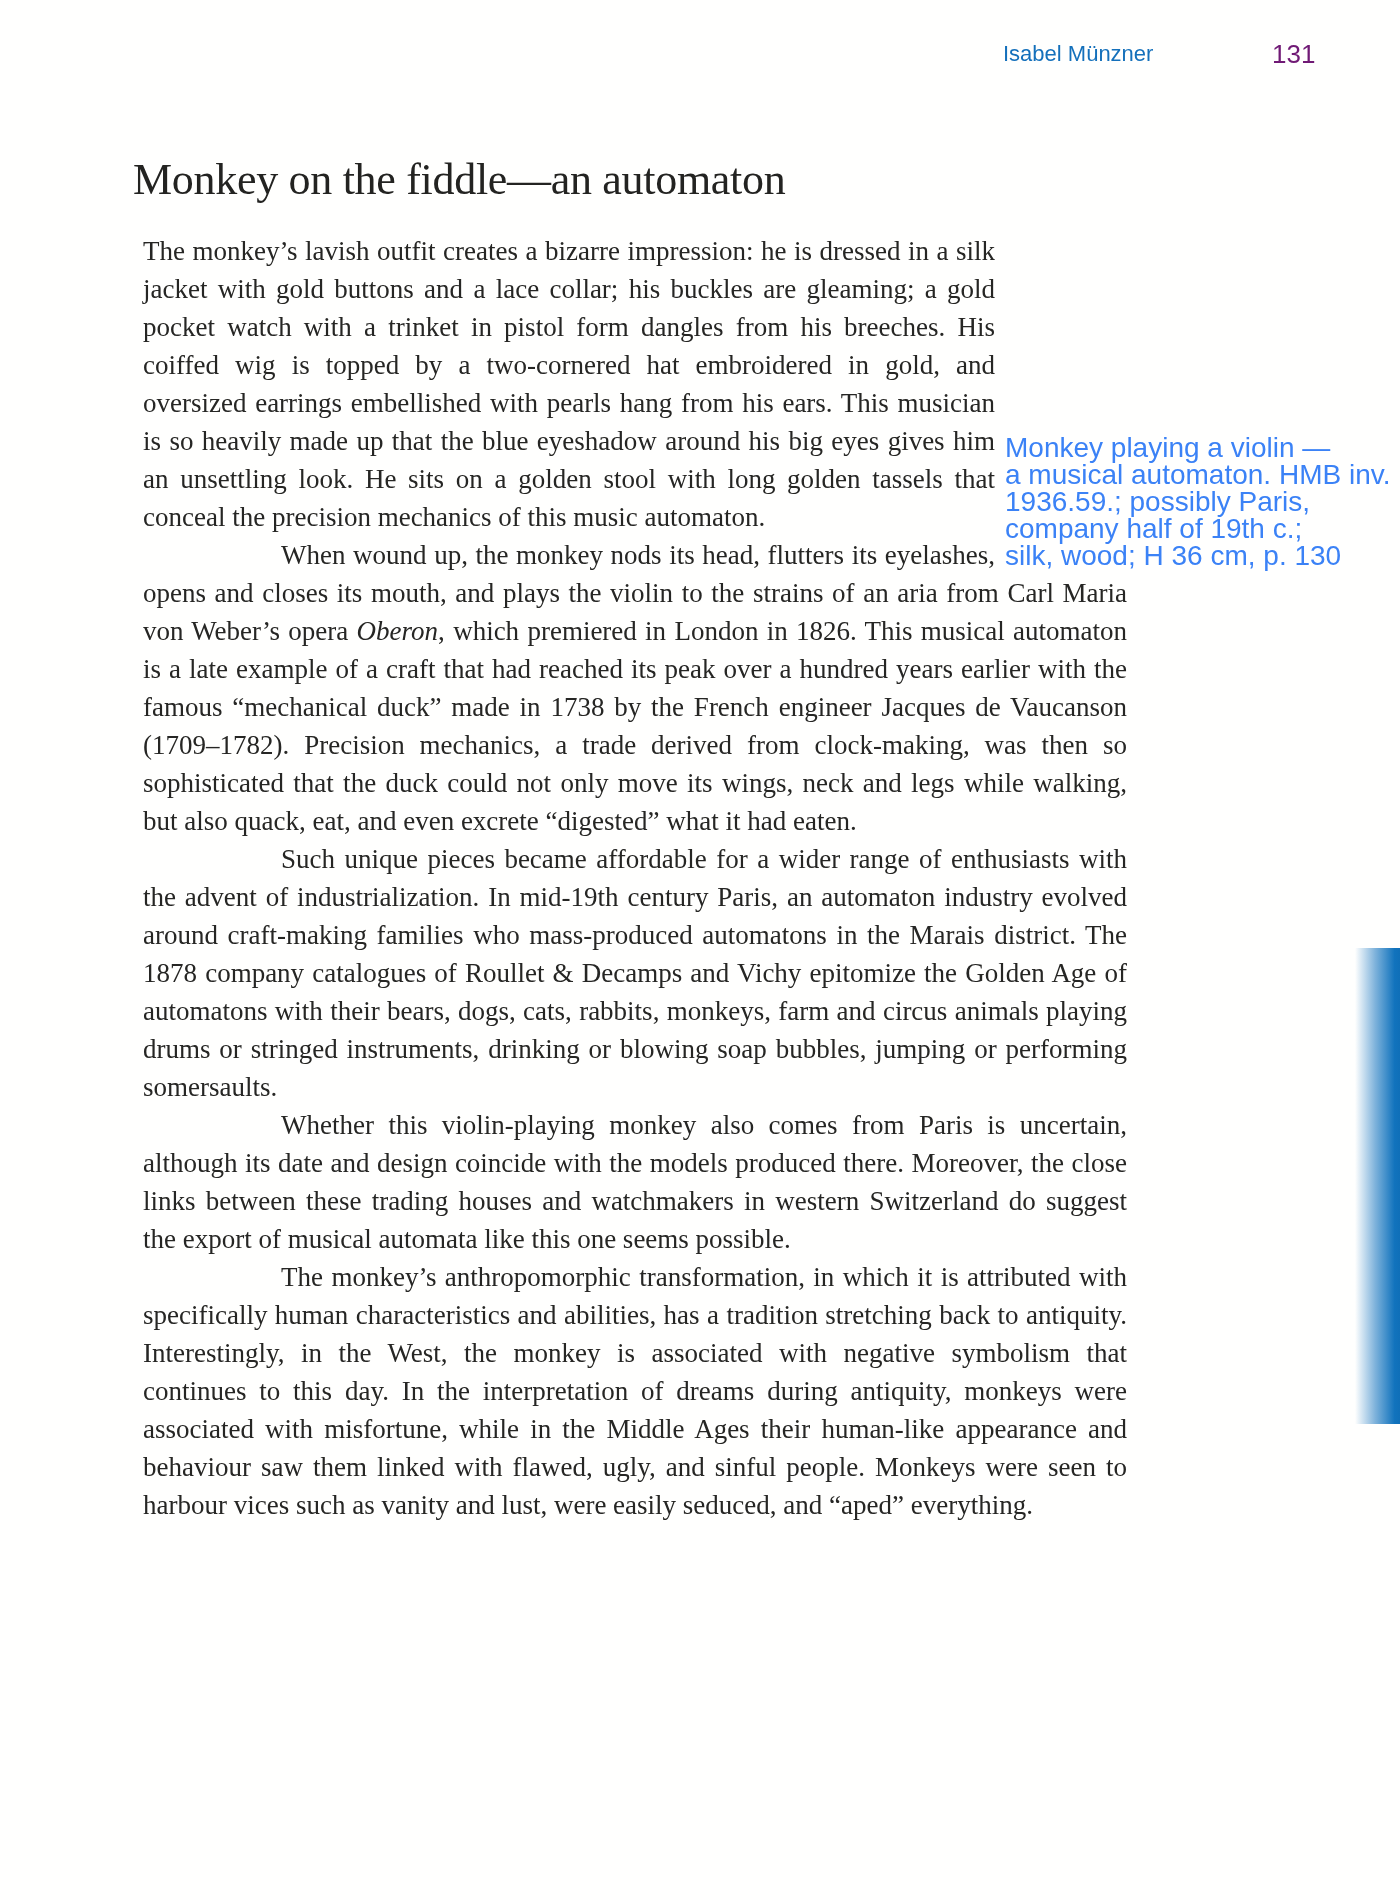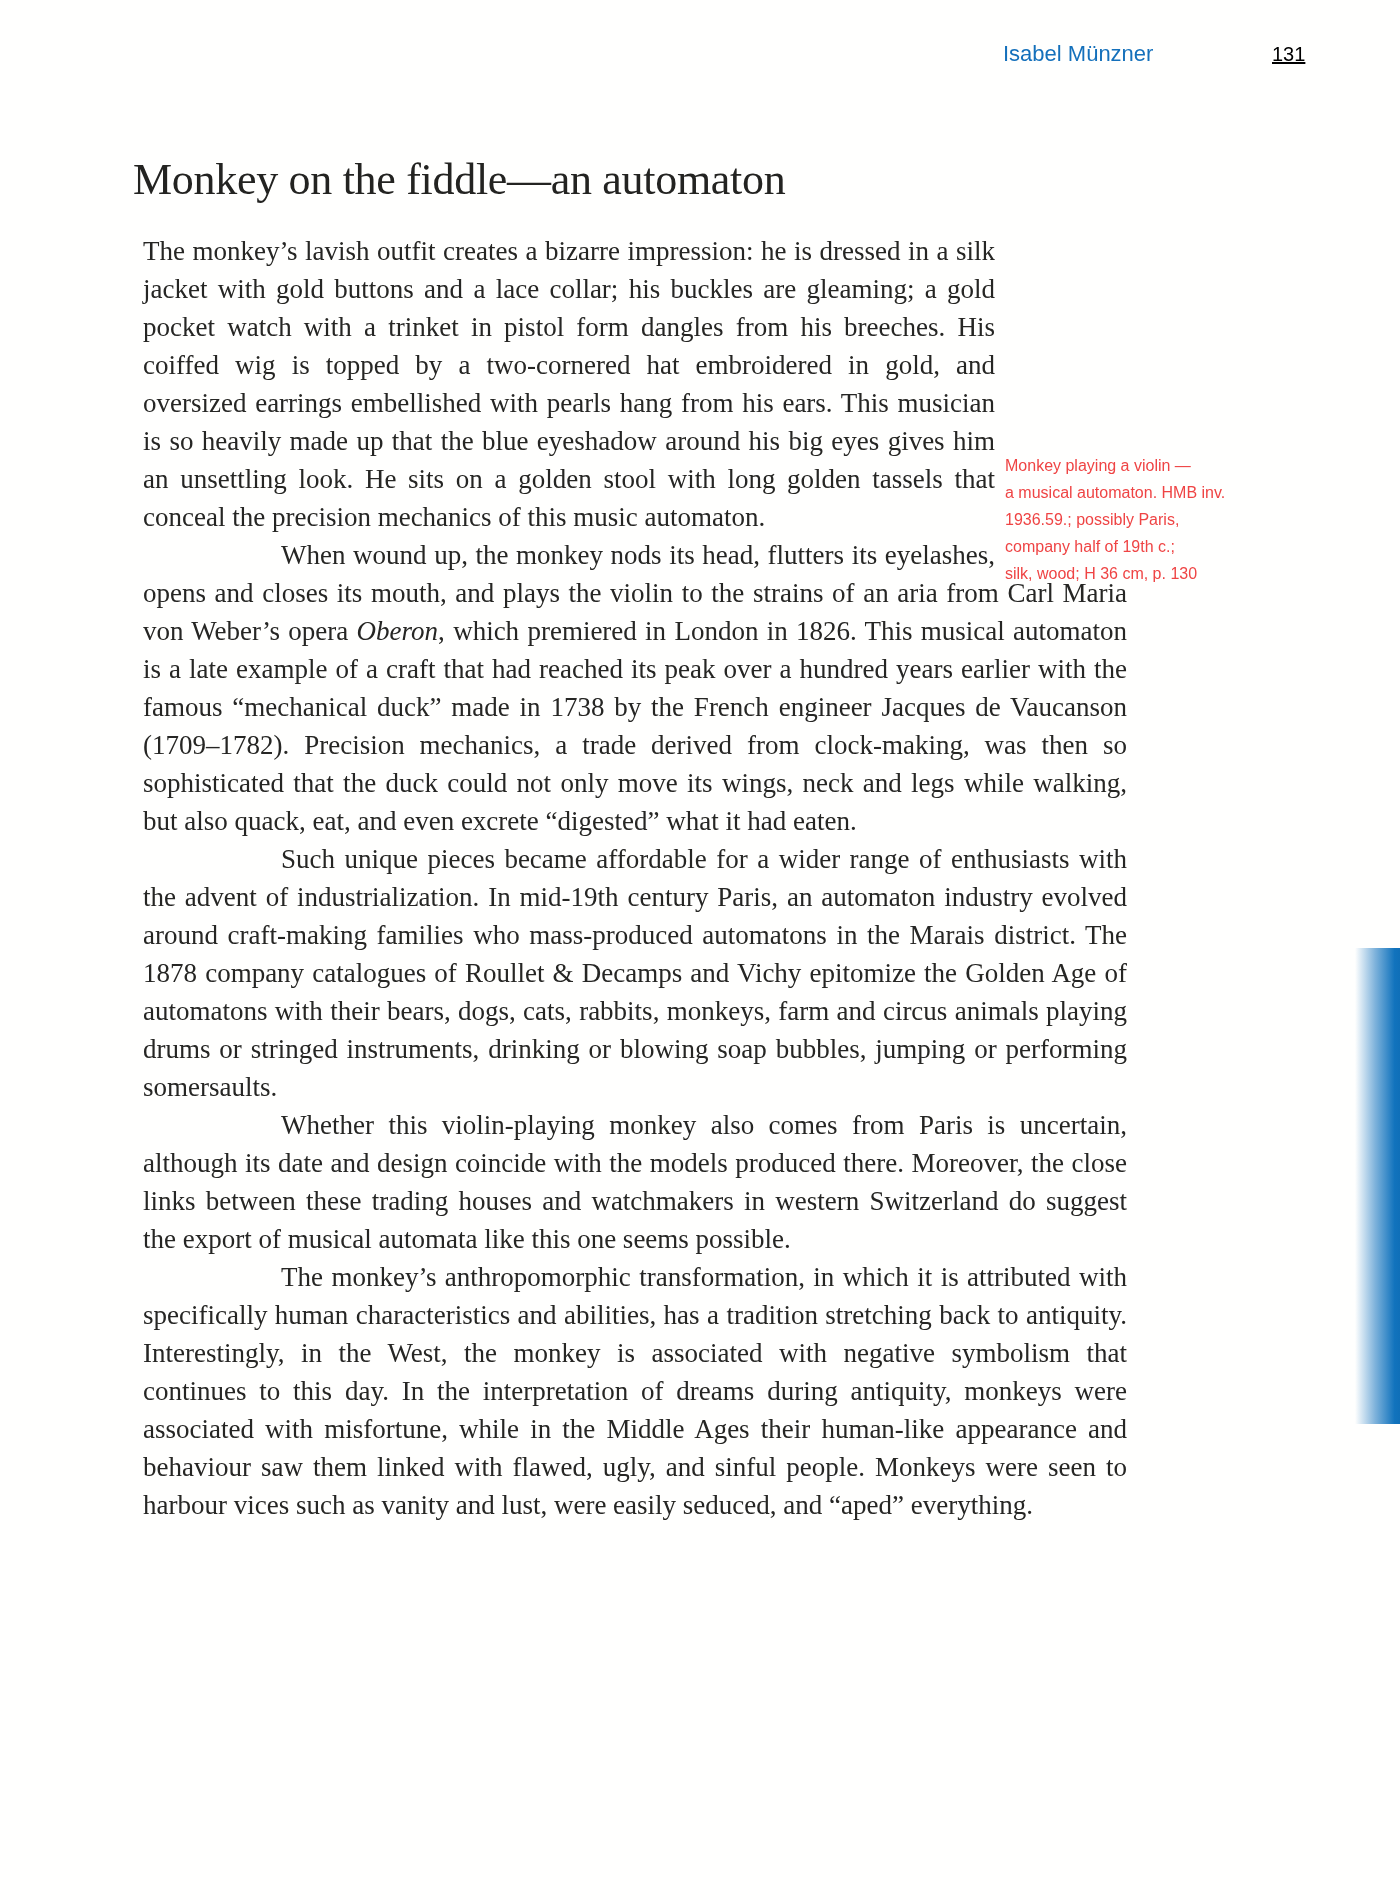--- a/index.html
+++ b/index.html
@@ -27,25 +27,24 @@
     font-size: 22px;
     line-height: 28px;
     color: #1470bb;
     white-space: nowrap;
   }
   .page-number {
     position: absolute;
     left: 1272px;
     top: 0;
     font-family: "Liberation Sans", sans-serif;
-    font-size: 20px;
+    font-size: 26px;
     line-height: 28px;
-    color: #000000;
+    color: #701a75;
     white-space: nowrap;
-    text-decoration: underline;
   }
 
   
   .article-title {
     position: absolute;
     left: 131px;
     top: 152px;
     margin: 2px;
     font-family: "Liberation Serif", serif;
     font-size: 44px;
@@ -77,26 +76,26 @@
     float: right;
     width: 132px;
     height: 152px;
     margin-top: 190px;
   }
 
   
   .margin-caption {
     position: absolute;
     left: 1005px;
-    top: 452px;
+    top: 434px;
     width: 300px;
     font-family: "Liberation Sans", sans-serif;
-    font-size: 16px;
+    font-size: 28px;
     line-height: 27px;
-    color: #ef4444;
+    color: #3b82f6;
   }
   .margin-caption .caption-line { white-space: nowrap; }
 
   
   .edge-bar {
     position: absolute;
     left: 1355px;
     top: 948px;
     width: 45px;
     height: 476px;

